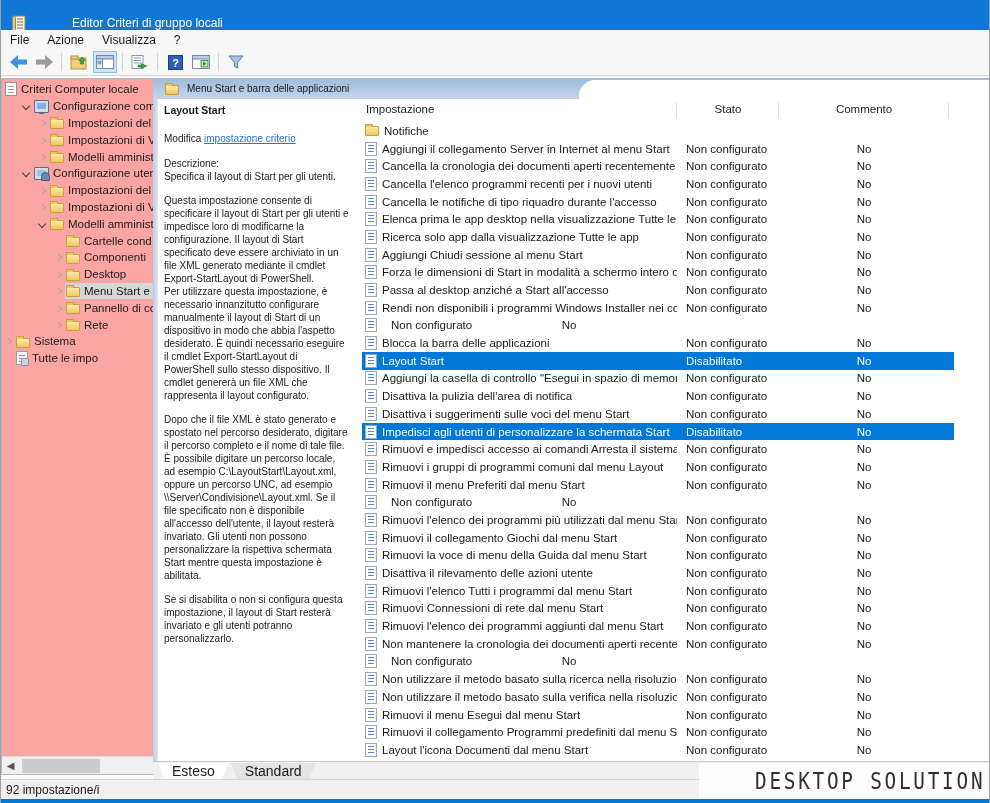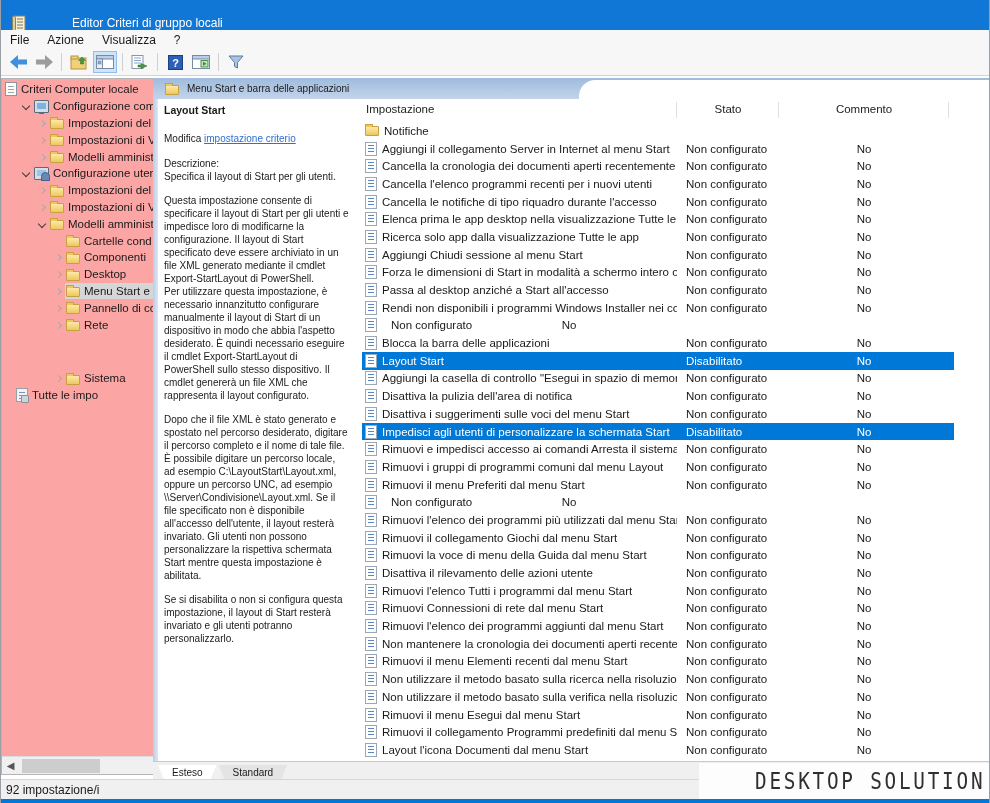--- a/index.html
+++ b/index.html
@@ -91,21 +91,21 @@
   .licon { flex:none; margin:0 5px 0 3px; position:relative; display:inline-block; }
   .ic-doc { width:12px; height:14px; background:#fff; border:1px solid #9aa7b5; }
   .ic-doc::before { content:""; position:absolute; left:2px; right:2px; top:2px; height:9px;
       background:repeating-linear-gradient(#5b84c4 0 1px, transparent 1px 3px); }
   .lrow .lname { width:295px; overflow:hidden; text-overflow:clip; }
   .lrow .lstate { width:102px; padding-left:9px; }
   .lrow .lcomment { width:170px; text-align:center; }
 
   
   .tabstrip { position:absolute; left:152px; right:0; bottom:24px; height:18px; background:#f0f0f0; border-top:1px solid #c9c9c9; }
-  .tab { position:relative; display:inline-block; height:17px; line-height:16px; font-size:10px; padding:0 14px; margin-left:2px; clip-path: polygon(0 0, 100% 0, calc(100% - 7px) 100%, 7px 100%); background:#e4e4e4; filter: drop-shadow(0 1px 0 #b9b9b9); top:0; }
+  .tab { position:relative; display:inline-block; height:17px; line-height:16px; font-size:14px; padding:0 14px; margin-left:2px; clip-path: polygon(0 0, 100% 0, calc(100% - 7px) 100%, 7px 100%); background:#e4e4e4; filter: drop-shadow(0 1px 0 #b9b9b9); top:0; }
   .tab.active { background:#fff; }
   .tabs-wrap { margin-left:3px; }
 
   
   .statusbar { position:absolute; left:0; right:0; bottom:4px; height:20px; background:#f0f0f0; border-top:1px solid #d7d7d7; font-size:12px; display:flex; align-items:center; padding-left:5px; }
   .bottom-accent { position:absolute; left:0; right:0; bottom:0; height:4px; background:#0177d7; }
 
   
   .watermark-box { position:absolute; right:0; bottom:4px; width:290px; height:36px; background:#fdfdfd; display:flex; align-items:center; justify-content:flex-end; }
   .watermark { font-family:"DejaVu Sans Mono", monospace; font-size:21px; letter-spacing:3px; color:#2f2f2f; transform:scale(0.92,1.12); transform-origin:right center; margin-right:4px; white-space:nowrap; }
@@ -298,21 +298,21 @@
             <span class="tlabel" data-name="tree-item-label">Pannello di co</span>
           </span>
   </div>
         <div class="trow" data-name="tree-item" style="padding-left: 50px;">
     <span class="expander collapsed" data-name="expander-icon"></span>
     <span class="hl">
             <span class="tree-icon ic-folder" data-name="folder-icon"></span>
             <span class="tlabel" data-name="tree-item-label">Rete</span>
           </span>
   </div>
-        <div class="trow" data-name="tree-item" style="padding-left: 50px; margin-top: 37px;">
+        <div class="trow" data-name="tree-item" style="">
     <span class="expander collapsed" data-name="expander-icon"></span>
     <span class="hl">
             <span class="tree-icon ic-folder" data-name="folder-icon"></span>
             <span class="tlabel" data-name="tree-item-label">Sistema</span>
           </span>
   </div>
         <div class="trow" data-name="tree-item" style="">
     <span class="expander" data-name="expander-icon"></span>
     <span class="hl">
             <span class="tree-icon ic-settings" data-name="settings-icon"></span>
@@ -528,21 +528,20 @@
     <span class="lcomment" data-name="setting-comment">No</span>
   </div>
         <div class="lrow" data-name="table-row">
     <span class="licon ic-doc" data-name="setting-icon"></span>
     <span class="lname" data-name="setting-name">Non mantenere la cronologia dei documenti aperti recente...</span>
     <span class="lstate" data-name="setting-state">Non configurato</span>
     <span class="lcomment" data-name="setting-comment">No</span>
   </div>
         <div class="lrow" data-name="table-row">
     <span class="licon ic-doc" data-name="setting-icon"></span>
-    <span class="lname" data-name="setting-name">Rimuovi il menu Elementi recenti dal menu Start</span>
     <span class="lstate" data-name="setting-state">Non configurato</span>
     <span class="lcomment" data-name="setting-comment">No</span>
   </div>
         <div class="lrow" data-name="table-row">
     <span class="licon ic-doc" data-name="setting-icon"></span>
     <span class="lname" data-name="setting-name">Non utilizzare il metodo basato sulla ricerca nella risoluzione...</span>
     <span class="lstate" data-name="setting-state">Non configurato</span>
     <span class="lcomment" data-name="setting-comment">No</span>
   </div>
         <div class="lrow" data-name="table-row">

